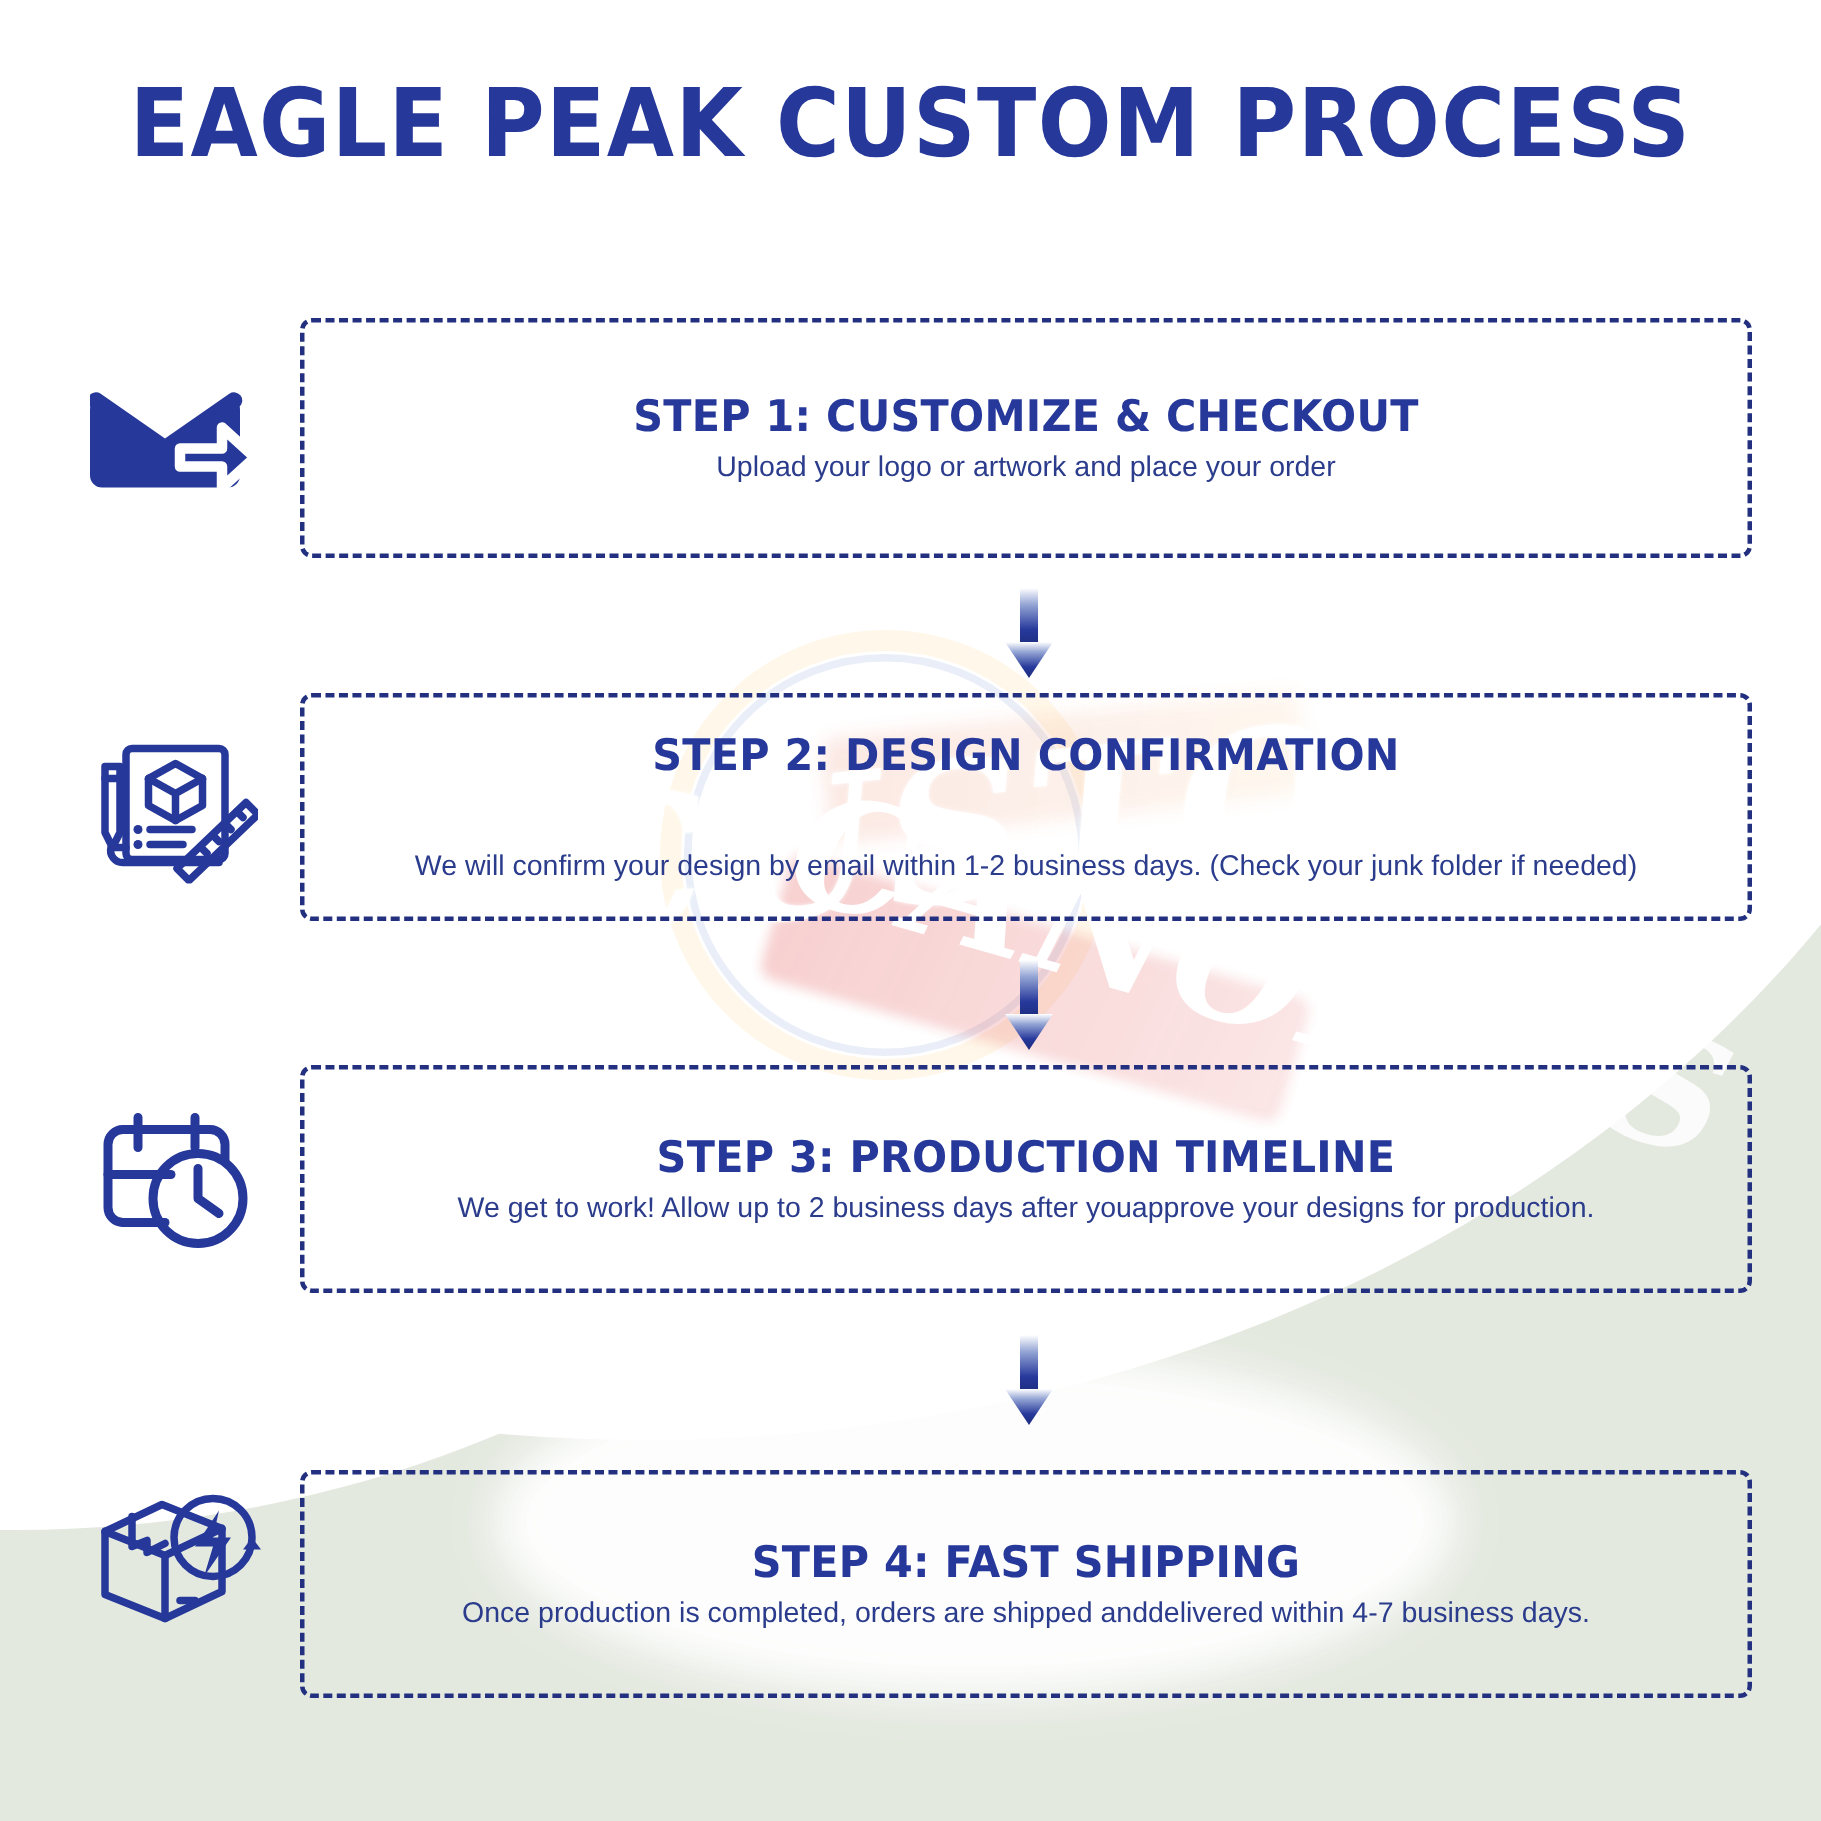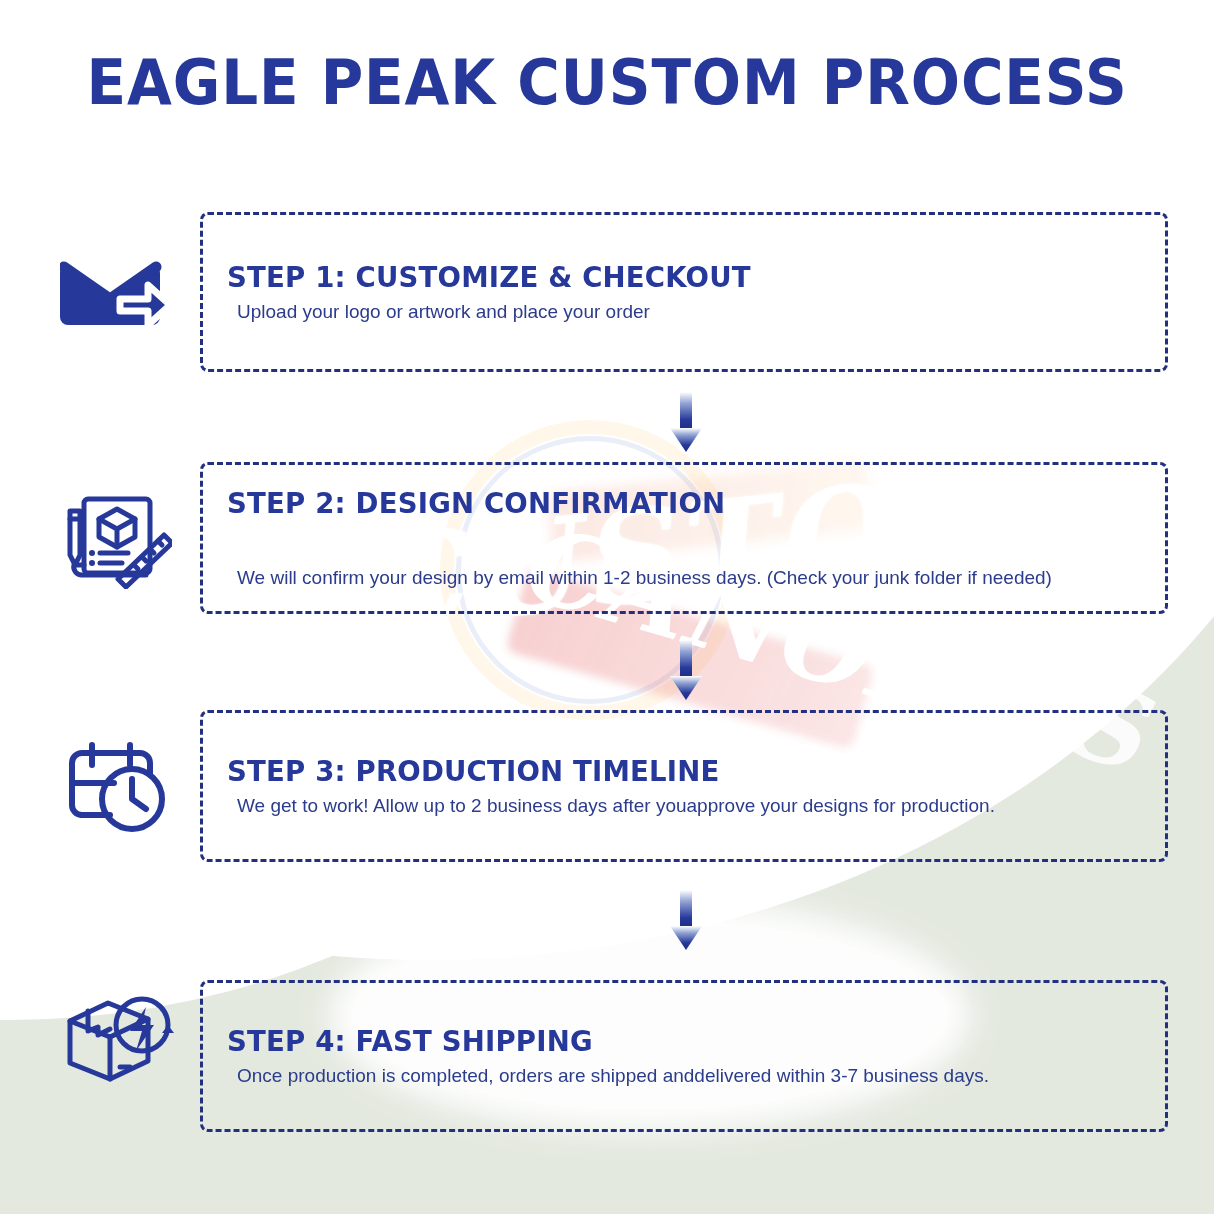--- a/index.html
+++ b/index.html
@@ -154,21 +154,21 @@
   }
 
   
   .step {
     position: absolute;
     left: 200px;
     width: 968px;
     box-sizing: border-box;
     border: 3px dashed #22307f;
     border-radius: 8px;
-    text-align: left;
+    text-align: center;
     display: flex;
     flex-direction: column;
     justify-content: center;
   }
   .step-1 { top: 212px;  height: 160px; }
   .step-2 { top: 462px;  height: 152px; gap: 40px; }
   .step-3 { top: 710px;  height: 152px; }
   .step-4 { top: 980px;  height: 152px; }
 
   .step-title {
@@ -344,16 +344,16 @@
         <path d="M26 24 L26 44 L36 40 L36 48 L48 42"></path>
         <path d="M58 80 h10"></path>
         <circle cx="80" cy="38" r="26"></circle>
       </g>
       <path d="M84 20 L68 44 h12 l-6 20 l18 -26 h-12 z" fill="#26389a"></path>
       <path d="M100 46 l6 -8 l6 8 z" fill="#26389a"></path>
     </svg>
   </div>
   <div class="step step-4">
     <div class="step-title">STEP 4: FAST SHIPPING</div>
-    <div class="step-body">Once production is completed, orders are shipped anddelivered within 3-7 business days.</div>
+    <div class="step-body">Once production is completed, orders are shipped anddelivered within 4-7 business days.</div>
   </div>
 
 </div>
 
 </body></html>

